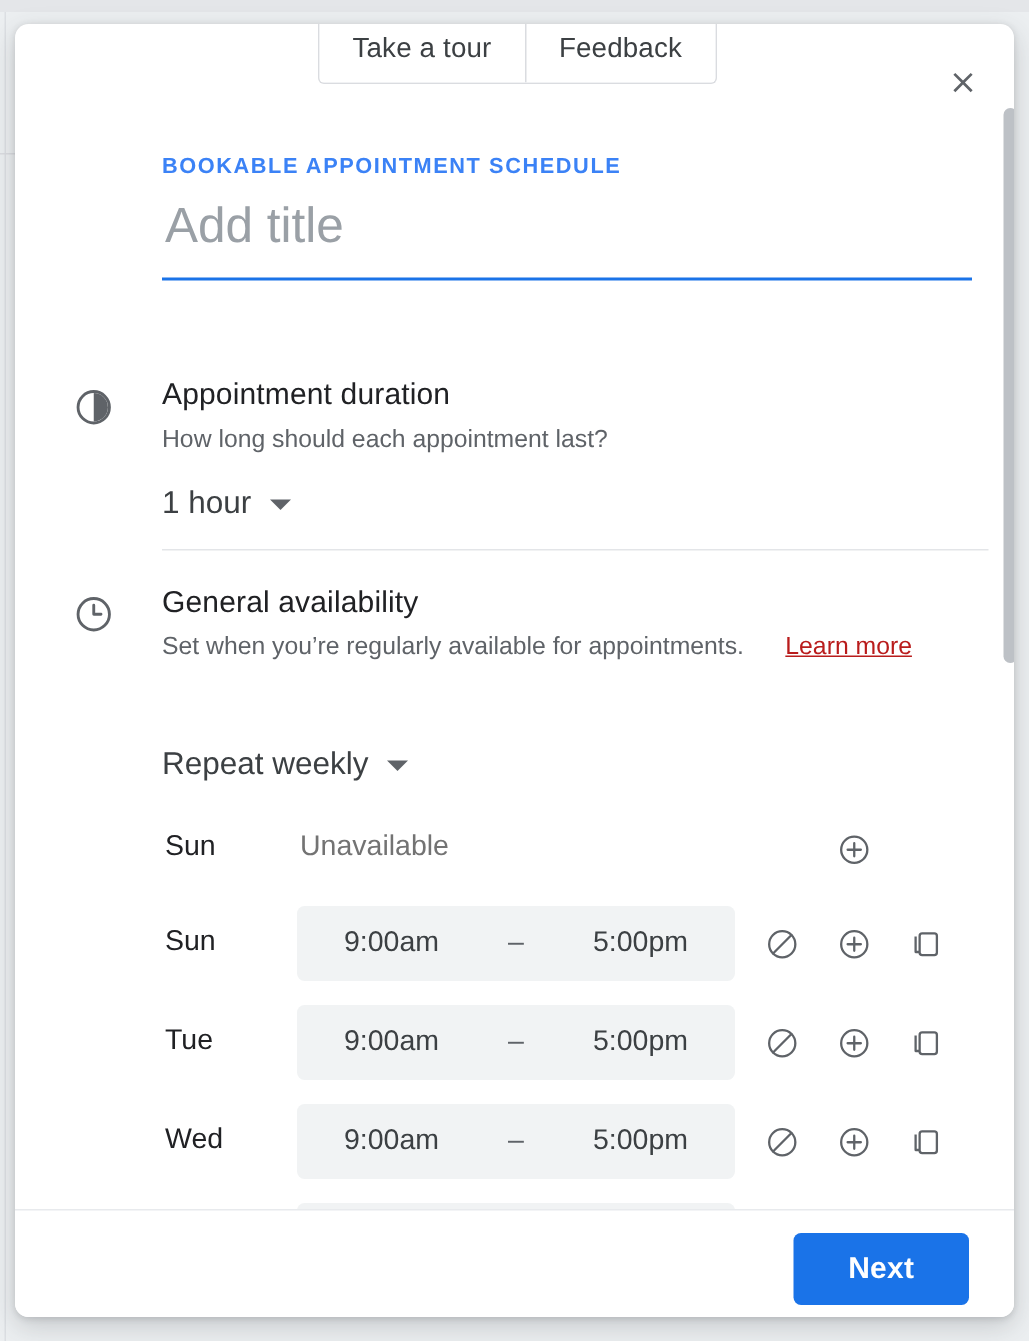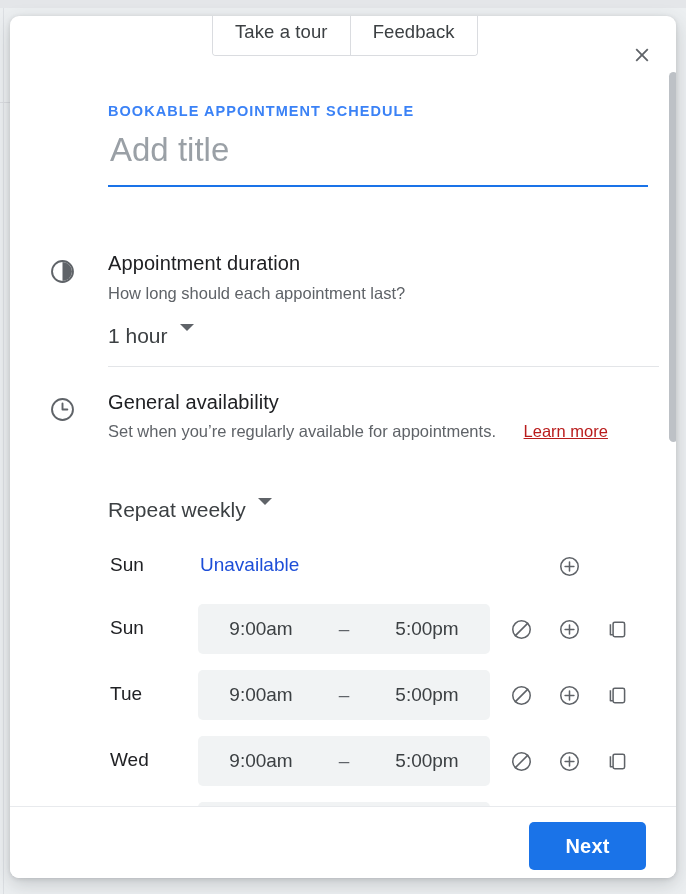--- a/index.html
+++ b/index.html
@@ -112,42 +112,42 @@
   .sec-sub {
     position: absolute; left: 98px;
     font-size: 16.5px; color: #5f6368; line-height: 27px;
     width: 545px;
   }
   .sec-sub a { color: #b91c1c; text-decoration: underline; cursor: pointer; padding-left: 23px; }
 
   
   .selectish {
     position: absolute;
-    display: flex; align-items: flex-start; gap: 12px;
+    display: flex; align-items: center; gap: 12px;
     cursor: pointer; background: transparent; border: none;
     font-family: "Liberation Sans", sans-serif;
     padding: 4px 6px 4px 2px; border-radius: 4px;
   }
   .selectish .val { font-size: 21px; color: #3c4043; }
   .caret {
     width: 0; height: 0;
     border-left: 7px solid transparent;
     border-right: 7px solid transparent;
     border-top: 7px solid #5f6368;
   }
 
   
   .dayrow { position: absolute; left: 98px; width: 551px; height: 56px; }
   .day-label {
     position: absolute; left: 2px; top: 16px;
     font-size: 19px; color: #202124;
   }
   .unavailable {
     position: absolute; left: 92px; top: 16px;
-    font-size: 19px; color: #1d4ed8;
+    font-size: 19px; color: #737373;
   }
   .time-field {
     position: absolute; left: 90px; top: 3px;
     width: 292px; height: 50px;
     background: #f1f3f4; border-radius: 5px;
     display: flex; align-items: center;
   }
   .time-part {
     font-size: 19px; color: #3c4043;
     flex: 1; text-align: center; cursor: pointer;

